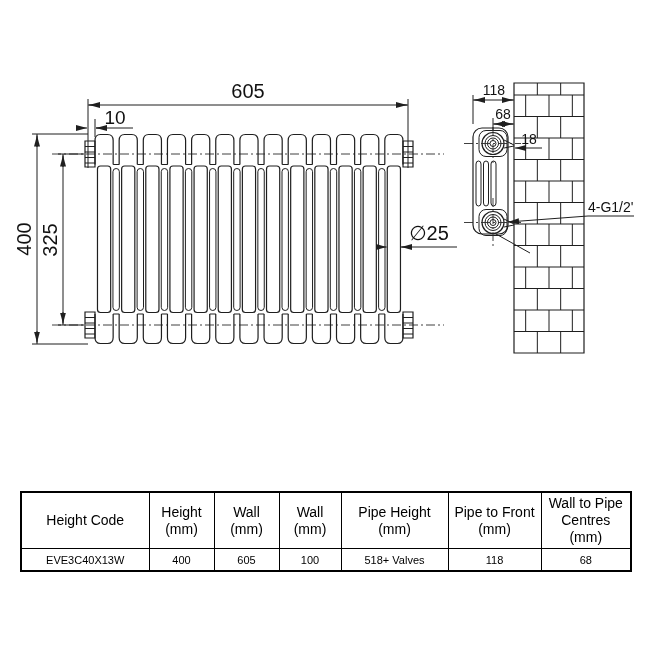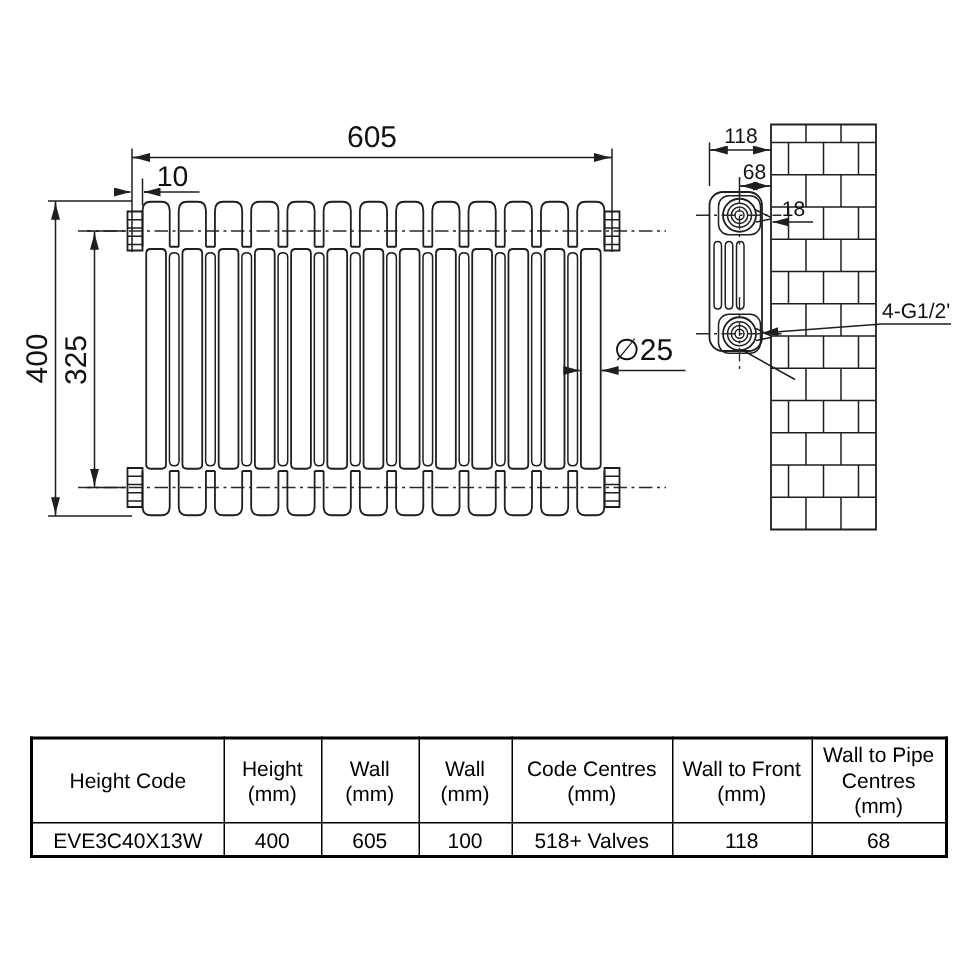--- a/index.html
+++ b/index.html
@@ -12,21 +12,21 @@
   .dim{fill:none;stroke:#1f1f1f;stroke-width:1;}
   .cline{fill:none;stroke:#2a2a2a;stroke-width:0.9;stroke-dasharray:9 3 2 3;}
   .dimtext{fill:#111;font-family:"Liberation Sans",sans-serif;font-size:20px;}
   .dimtext-small{fill:#111;font-family:"Liberation Sans",sans-serif;font-size:14px;}
   #spec-table{position:absolute;left:20px;top:491px;width:610px;border-collapse:collapse;
               table-layout:fixed;background:#fff;}
   #spec-table,#spec-table th,#spec-table td{border:1px solid #000;}
   #spec-table{border:2px solid #000;}
   #spec-table th{font-size:14px;font-weight:normal;text-align:center;vertical-align:middle;
                  white-space:pre-line;line-height:1.22;padding:2px 1px;height:50px;color:#000;}
-  #spec-table td{font-size:14px;text-align:center;vertical-align:middle;height:19px;
+  #spec-table td{font-size:11px;text-align:center;vertical-align:middle;height:19px;
                  padding:1px;color:#000;white-space:nowrap;}
 </style>
 </head>
 <body>
 
 <div id="canvas">
 
   <svg width="650" height="480" viewBox="0 0 650 480">
     <defs>
       <marker id="arr" markerUnits="userSpaceOnUse" markerWidth="12" markerHeight="6" refX="11" refY="3" orient="auto">
@@ -173,23 +173,23 @@
     </colgroup>
     <thead>
       <tr>
         <th>Height Code</th>
         <th>Height
 (mm)</th>
         <th>Wall
 (mm)</th>
         <th>Wall
 (mm)</th>
-        <th>Code Centres
-(mm)</th>
-        <th>Wall to Front
+        <th>Pipe Height
+(mm)</th>
+        <th>Pipe to Front
 (mm)</th>
         <th>Wall to Pipe
 Centres
 (mm)</th>
       </tr>
     </thead>
     <tbody>
       <tr>
         <td>EVE3C40X13W</td>
         <td>400</td>

